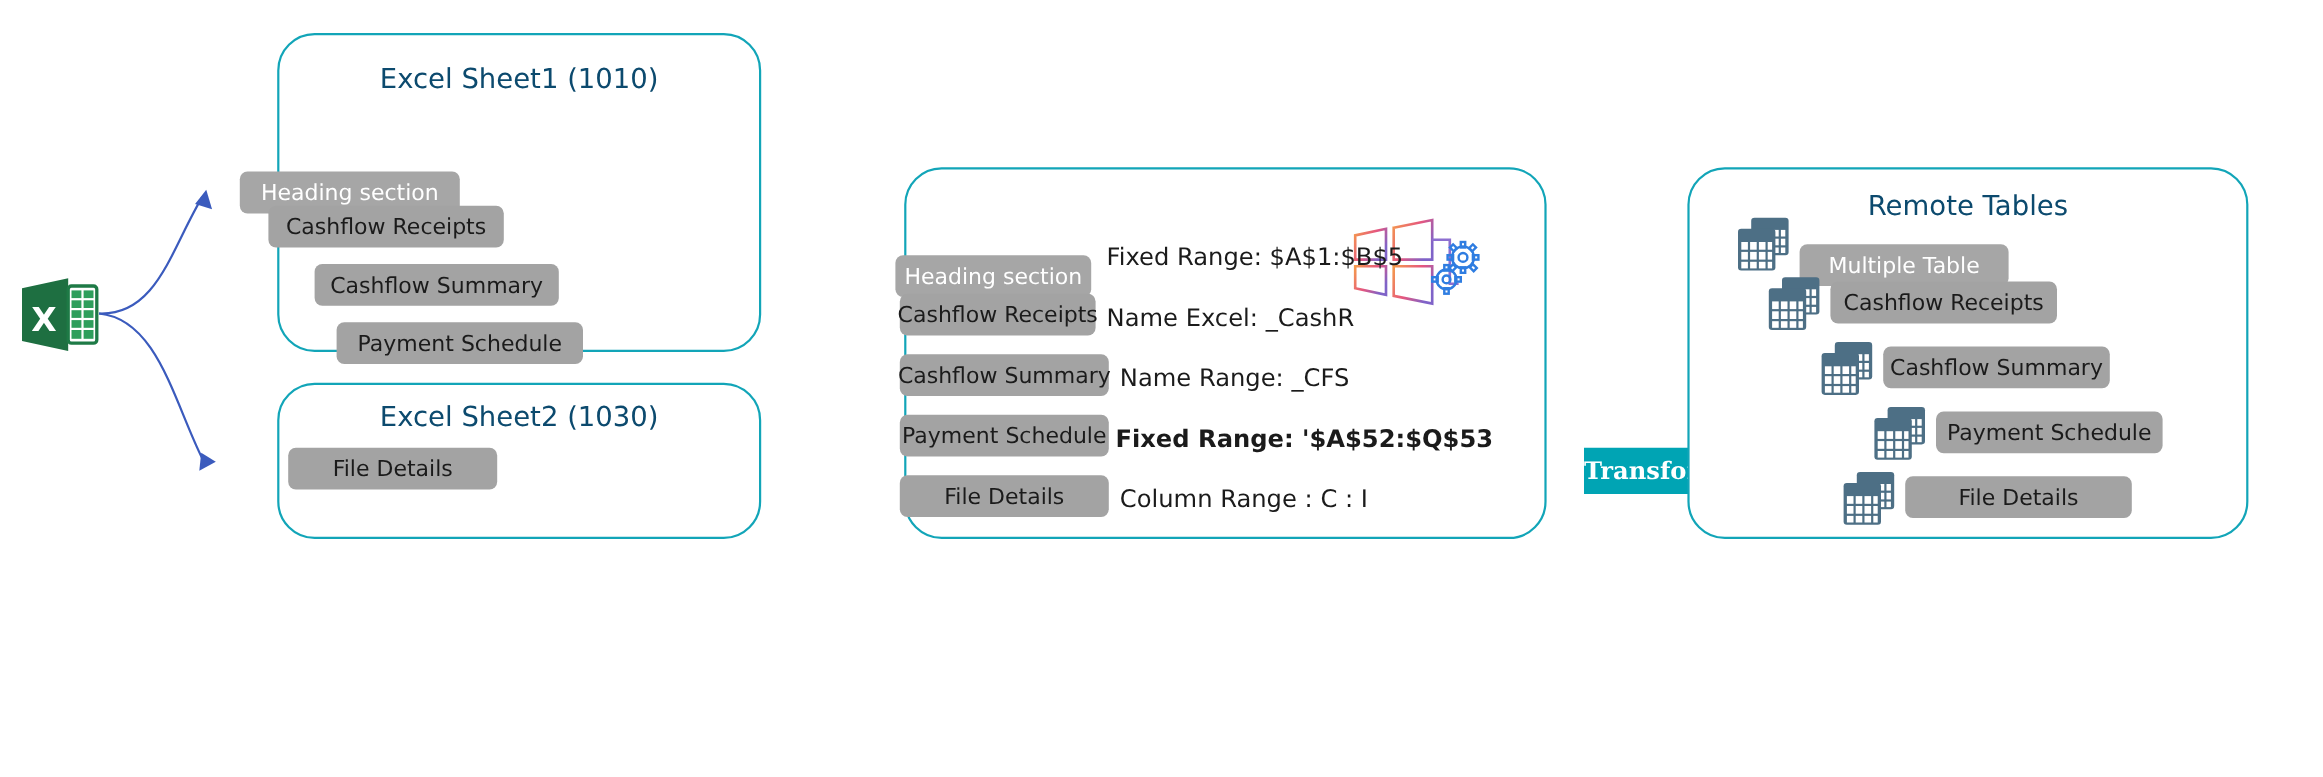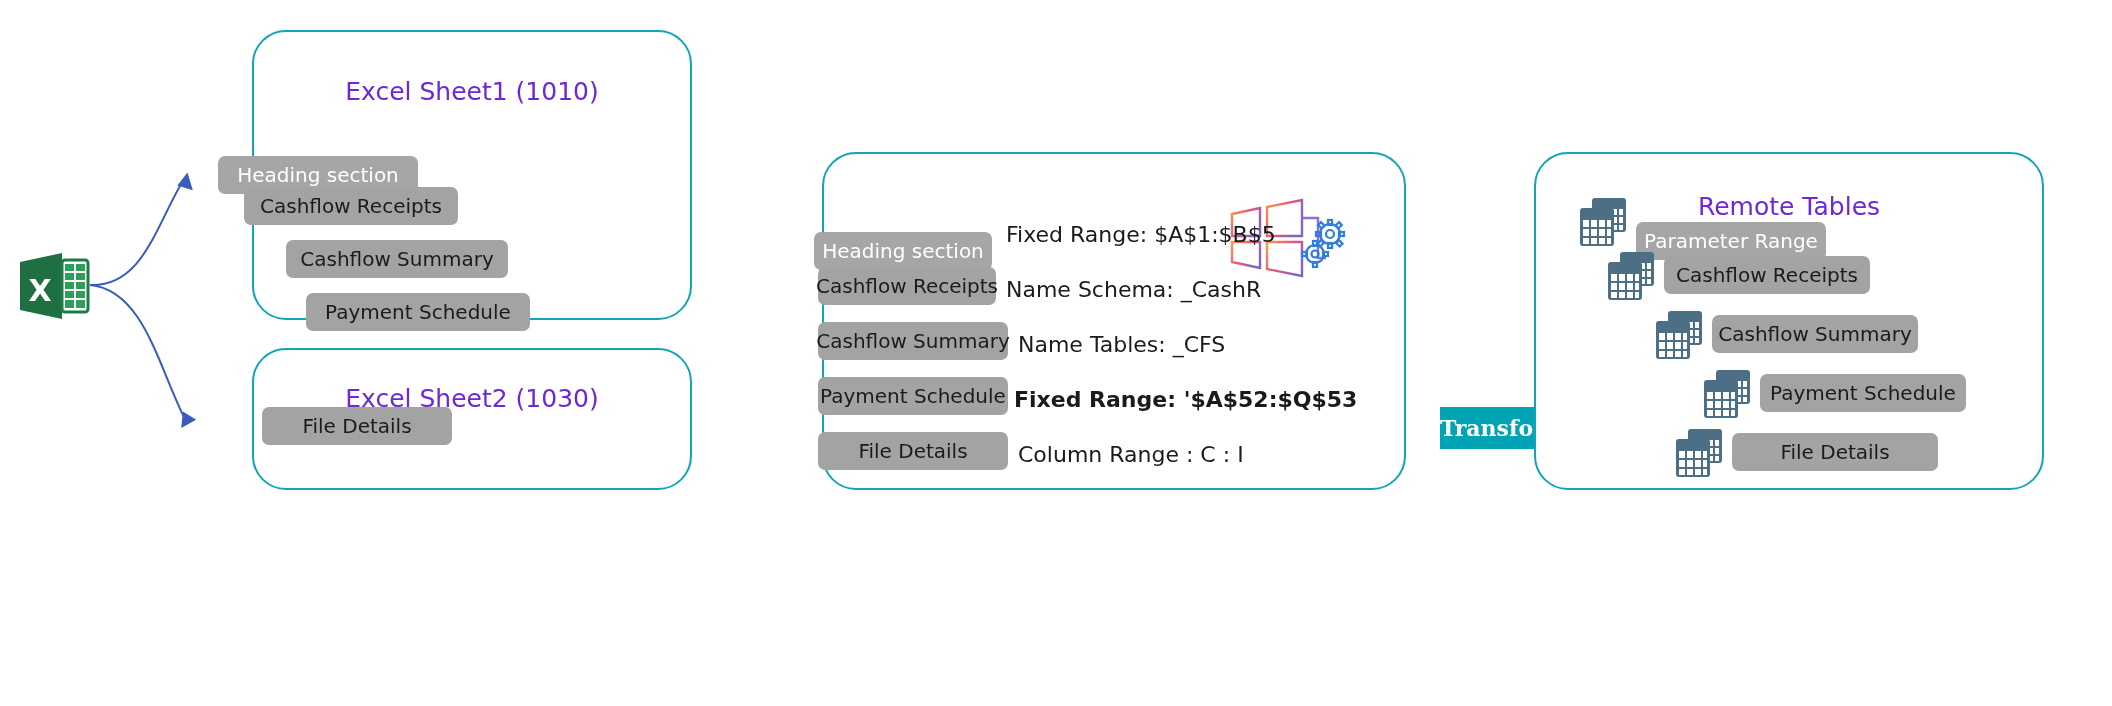--- a/index.html
+++ b/index.html
@@ -55,24 +55,23 @@
     border: 2.5px solid #12a5b8;
     border-radius: 34px;
     background: #ffffff;
     box-sizing: border-box;
   }
   .panel-title {
     position: absolute;
     left: 0;
     right: 0;
     text-align: center;
-    color: #6d28d9;
+    color: #0c4a6e;
     font-size: 25px;
     font-family: "DejaVu Sans", sans-serif;
-    margin-top: 20px;
   }
 
   
   .pill {
     position: absolute;
     box-sizing: border-box;
     border-radius: 7px;
     display: flex;
     align-items: center;
     justify-content: center;
@@ -227,26 +226,26 @@
     </div>
 
     <div class="pill gray" style="left:-10px; top:58px; width:178px; height:38px;">
       <span>Heading section</span>
     </div>
     <div class="range-label" style="left:182px; top:68px;">Fixed Range: $A$1:$B$5</div>
 
     <div class="pill blue" style="left:-6px; top:113px; width:178px; height:38px;">
       <span>Cashflow Receipts</span>
     </div>
-    <div class="range-label" style="left:182px; top:123px;">Name Schema: _CashR</div>
+    <div class="range-label" style="left:182px; top:123px;">Name Excel: _CashR</div>
 
     <div class="pill blue" style="left:-6px; top:168px; width:190px; height:38px;">
       <span>Cashflow Summary</span>
     </div>
-    <div class="range-label" style="left:194px; top:178px;">Name Tables: _CFS</div>
+    <div class="range-label" style="left:194px; top:178px;">Name Range: _CFS</div>
 
     <div class="pill blue" style="left:-6px; top:223px; width:190px; height:38px;">
       <span>Payment Schedule</span>
     </div>
     <div class="range-label" style="left:190px; top:233px;font-weight:bold;">Fixed Range: '$A$52:$Q$53</div>
 
     <div class="pill blue" style="left:-6px; top:278px; width:190px; height:38px;">
       <span>File Details</span>
     </div>
     <div class="range-label" style="left:194px; top:288px;">Column Range : C : I</div>
@@ -294,21 +293,21 @@
             <rect x="21" y="33" width="6" height="7"></rect>
             <rect x="29" y="33" width="4" height="7"></rect>
           <rect x="5" y="42" width="6" height="6"></rect>
             <rect x="13" y="42" width="6" height="6"></rect>
             <rect x="21" y="42" width="6" height="6"></rect>
             <rect x="29" y="42" width="4" height="6"></rect>
         </g>
       </svg>
     </div>
     <div class="pill gray" style="left:100px; top:48px; width:190px; height:38px;">
-      <span>Parameter Range</span>
+      <span>Multiple Table</span>
     </div>
 
     <div class="icon-abs" style="left:70px; top:96px;">
       <svg width="52" height="52" viewBox="0 0 52 52">
         <rect x="14" y="2" width="34" height="34" rx="3" fill="#4d6f85"></rect>
         <g fill="#ffffff">
           <rect x="17" y="13" width="6" height="6"></rect>
             <rect x="25" y="13" width="6" height="6"></rect>
             <rect x="33" y="13" width="6" height="6"></rect>
             <rect x="41" y="13" width="4" height="6"></rect>

